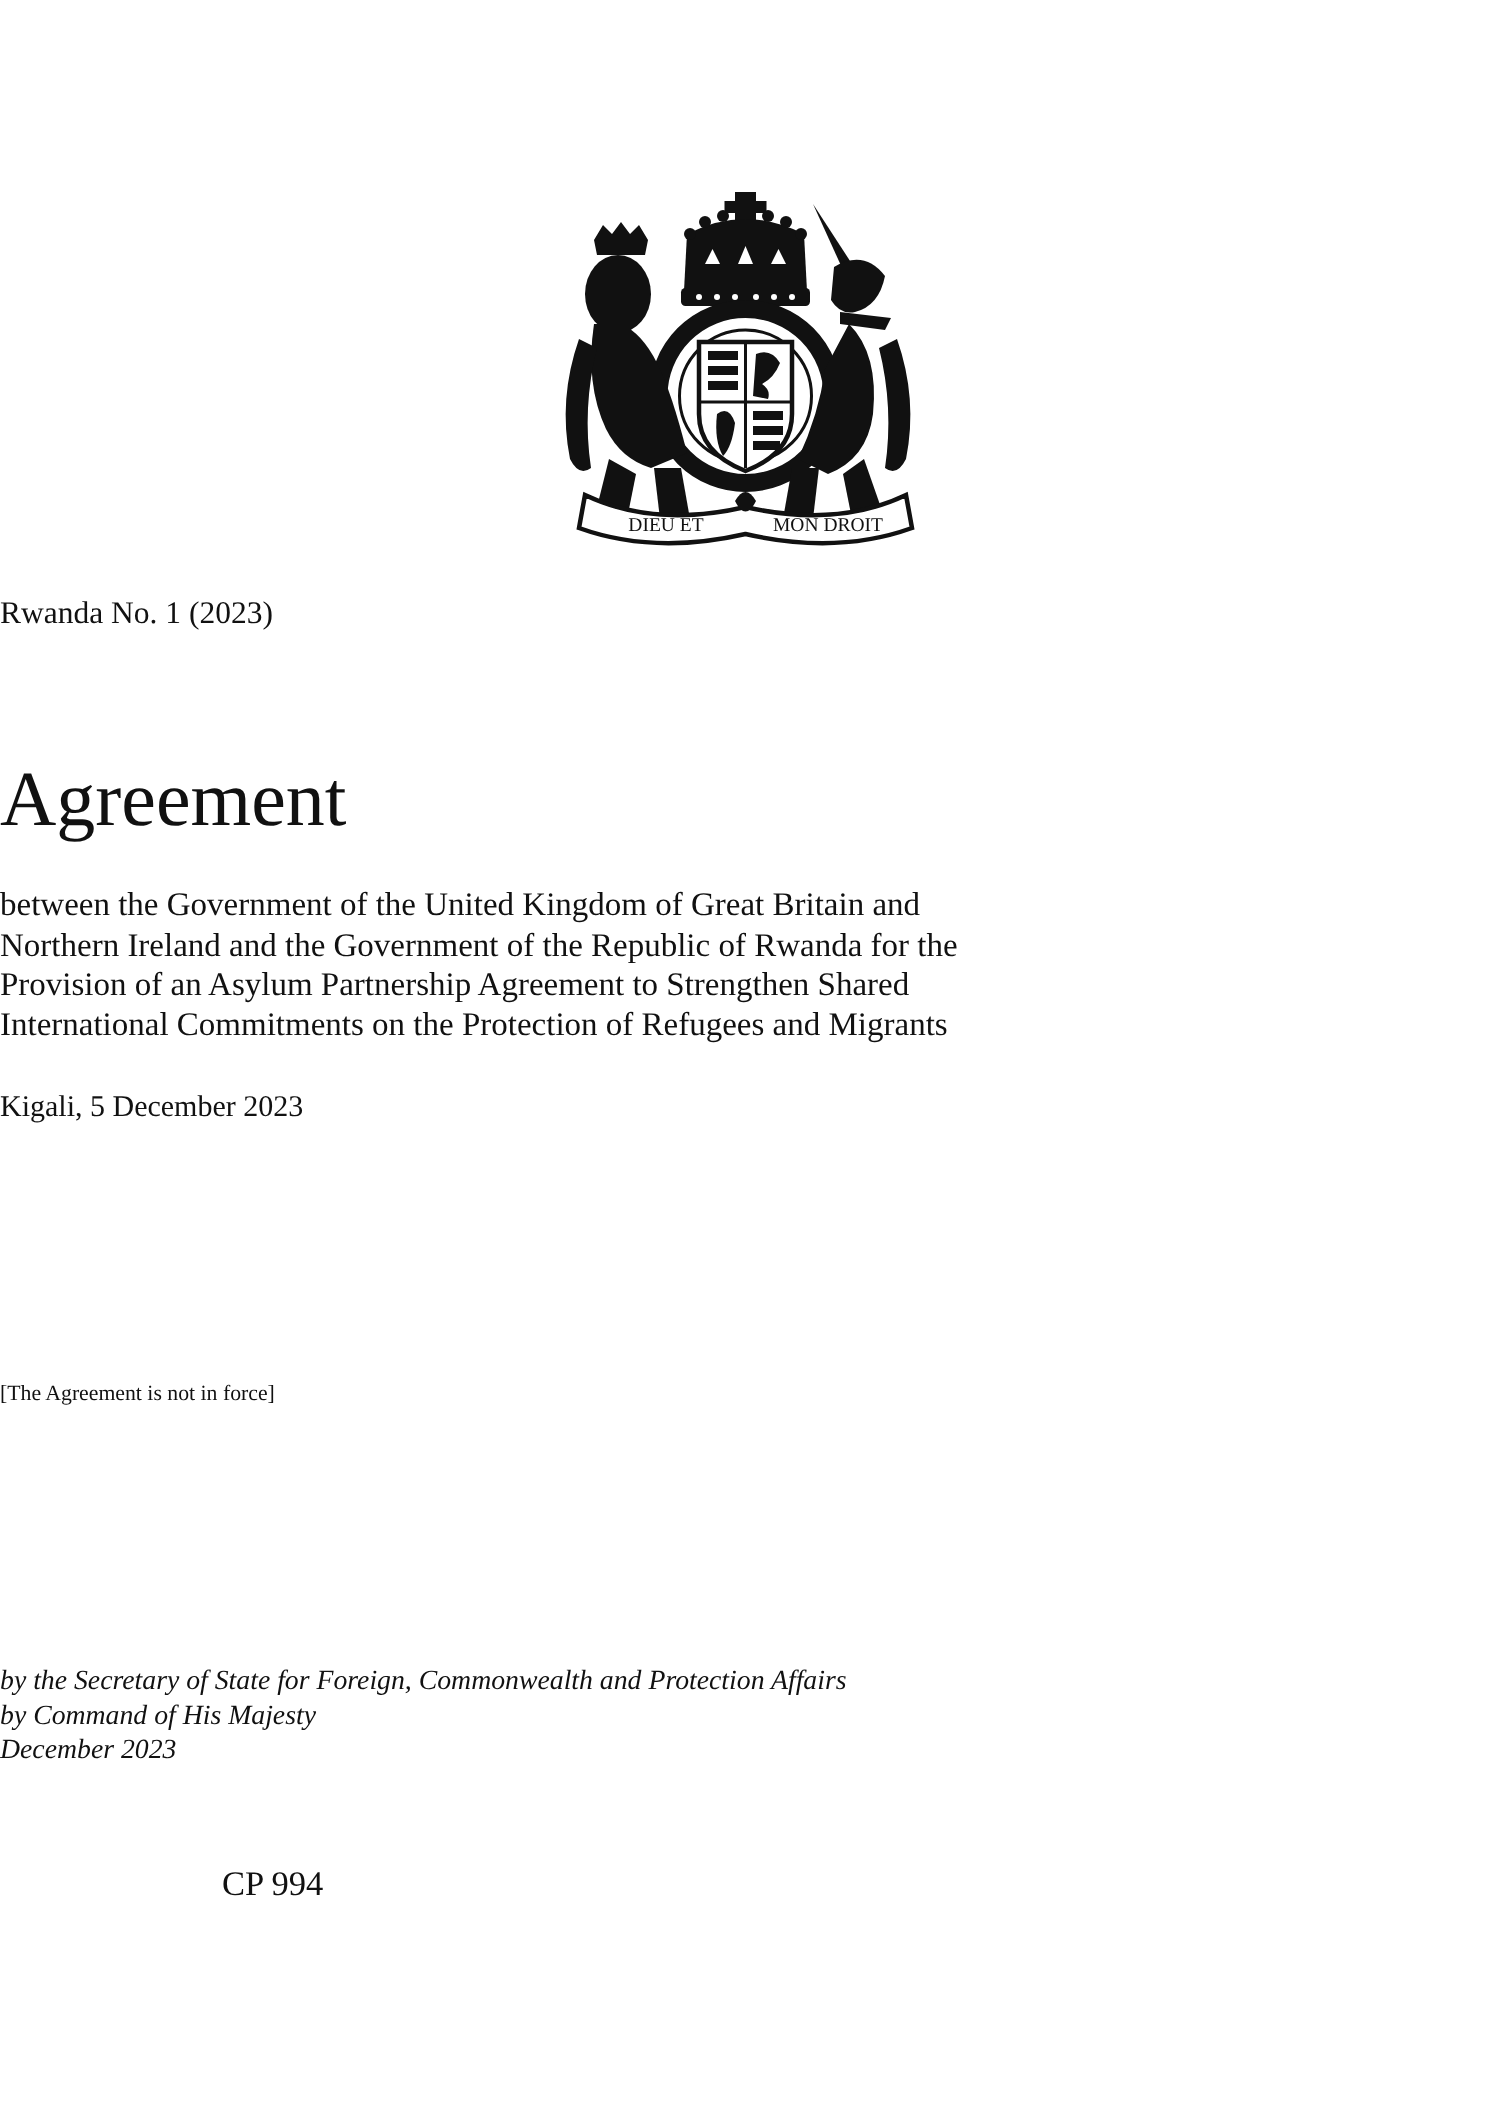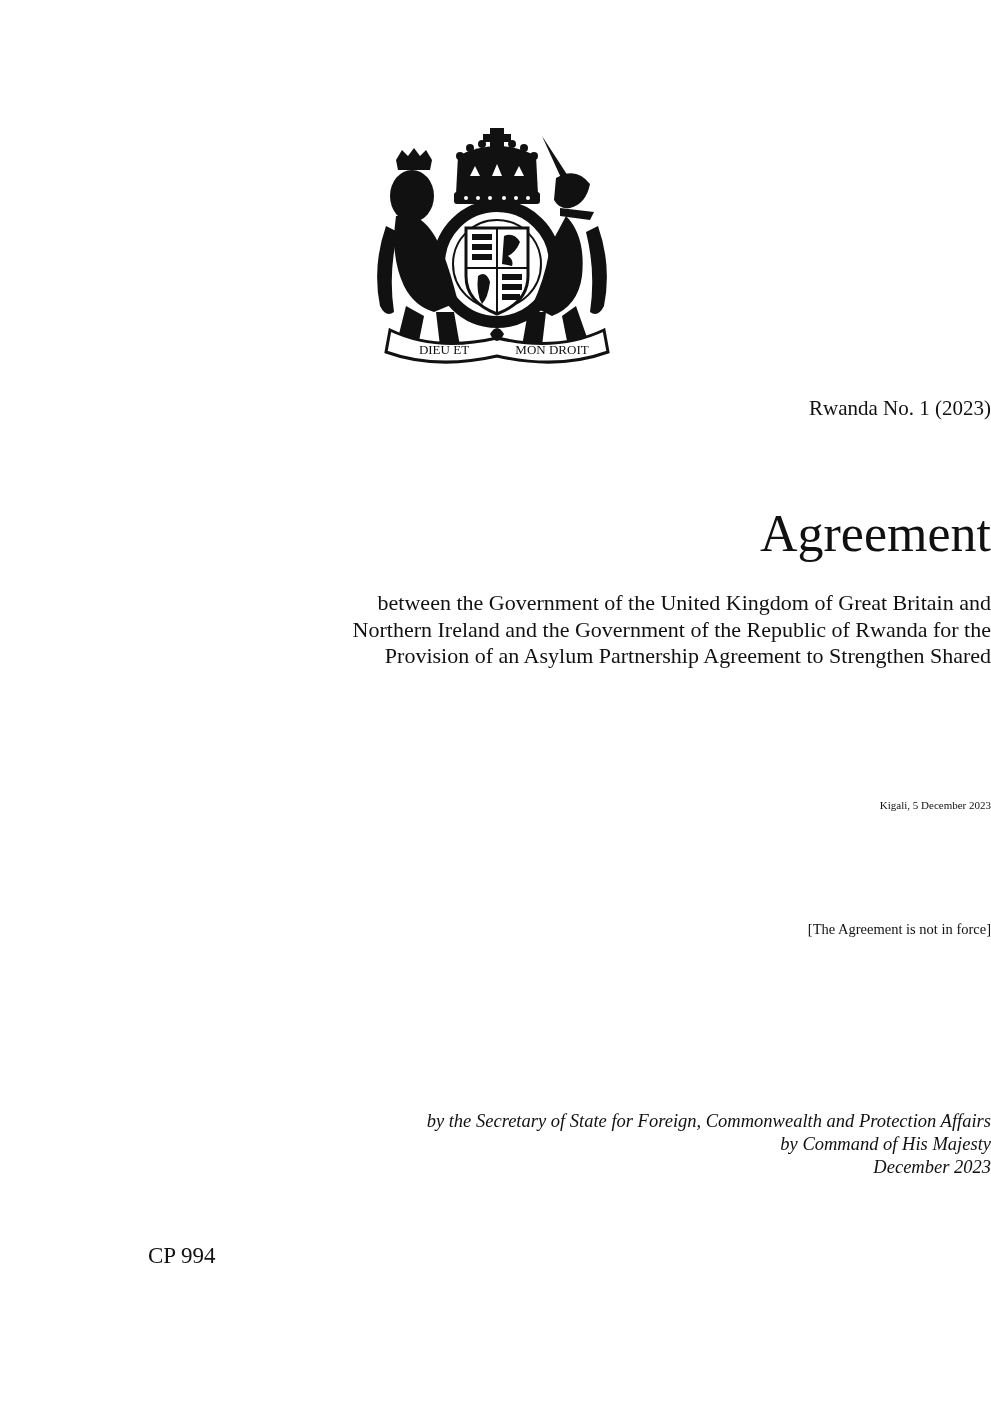--- a/index.html
+++ b/index.html
@@ -1,26 +1,26 @@
 <!DOCTYPE html>
 <html><head>
   <meta charset="utf-8">
   <style>
     html, body { margin: 0; padding: 0; background: #ffffff; }
     body {
       width: 991px; height: 1401px; position: relative; overflow: hidden;
       font-family: "Liberation Serif", "DejaVu Serif", serif; color: #111111;
     }
-    .abs { position: absolute; left: 0; width: 991px; text-align: right; }
+    .abs { position: absolute; left: 0; width: 991px; text-align: left; }
     .crest { position: absolute; left: 366px; top: 116px; width: 262px; height: 250px; }
     .series { top: 394px; font-size: 21px; line-height: 28px; }
     .title { top: 503px; font-size: 52px; line-height: 62px; }
     .subtitle { top: 590px; font-size: 22px; line-height: 26.7px; }
-    .subtitle div { white-space: nowrap; padding-left: 40px; }
-    .place { top: 795px; font-size: 11px; line-height: 20px; }
+    .subtitle div { white-space: nowrap; }
+    .place { top: 728px; font-size: 20px; line-height: 20px; }
     .status { top: 919px; font-size: 14.5px; line-height: 20px; font-family: Liberation Serif, serif; }
     .presented { top: 1110px; font-size: 18.5px; line-height: 23px; font-style: italic; }
     .presented div { white-space: nowrap; }
     .cp { position: absolute; left: 148px; top: 1243px; font-size: 23px; line-height: 26px; }
   </style>
 </head>
 <body>
 
 <div class="crest">
   <svg width="262" height="250" viewBox="0 0 262 250" xmlns="http://www.w3.org/2000/svg">
@@ -93,20 +93,21 @@
 </div>
 
 <div class="abs series">Rwanda No. 1 (2023)</div>
 
 <div class="abs title">Agreement</div>
 
 <div class="abs subtitle">
   <div>between the Government of the United Kingdom of Great Britain and</div>
   <div>Northern Ireland and the Government of the Republic of Rwanda for the</div>
   <div>Provision of an Asylum Partnership Agreement to Strengthen Shared</div>
+  <div>International Commitments on the Protection of Refugees and Migrants</div>
 </div>
 
 <div class="abs place">Kigali, 5 December 2023</div>
 
 <div class="abs status">[The Agreement is not in force]</div>
 
 <div class="abs presented">
   <div>by the Secretary of State for Foreign, Commonwealth and Protection Affairs</div>
   <div>by Command of His Majesty</div>
   <div>December 2023</div>

